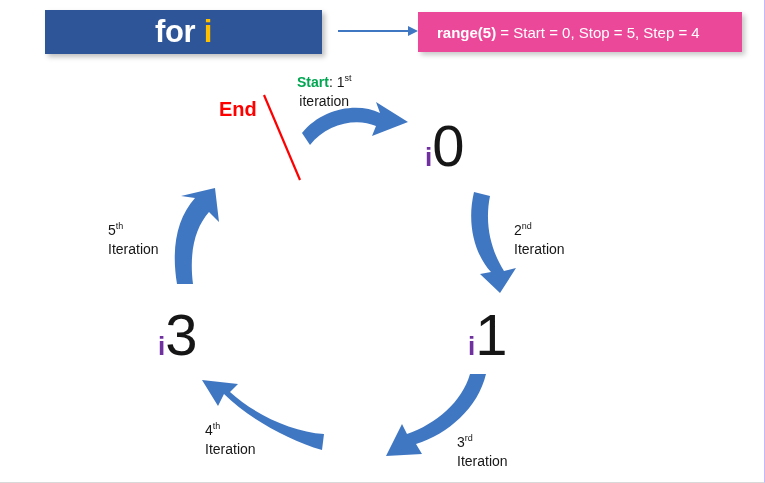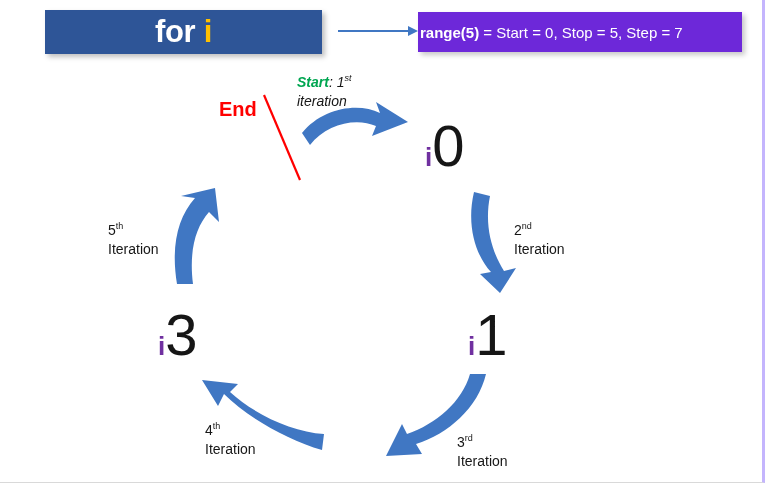--- a/index.html
+++ b/index.html
@@ -6,21 +6,21 @@
     margin: 0;
     padding: 0;
     background: #ffffff;
   }
   #canvas {
     position: relative;
     width: 765px;
     height: 483px;
     background: #ffffff;
     border-bottom: 1px solid #d9d9d9;
-    border-right: 3px solid #c4b5fd;
+    border-right: 1px solid #c4b5fd;
     box-sizing: border-box;
     overflow: hidden;
     font-family: "Liberation Sans", sans-serif;
   }
 
   
   .code-box {
     position: absolute;
     left: 45px;
     top: 10px;
@@ -38,25 +38,25 @@
     white-space: pre;
   }
   .code-box .var-i { color: #FFC000; }
 
   .range-box {
     position: absolute;
     left: 418px;
     top: 12px;
     width: 324px;
     height: 40px;
-    background: #6d28d9;
+    background: #ec4899;
     box-shadow: 3px 3px 5px rgba(0,0,0,0.22);
     display: flex;
     align-items: center;
-    padding-left: 2px;
+    padding-left: 19px;
     box-sizing: border-box;
     color: #ffffff;
     font-size: 15px;
     white-space: pre;
   }
   .range-box .bold { font-weight: bold; }
 
   .link-arrow {
     position: absolute;
     left: 338px;
@@ -100,21 +100,21 @@
     white-space: nowrap;
   }
   .lbl sup { font-size: 9px; vertical-align: super; }
   .lbl .start-word { color: #00A651; font-weight: bold; }
   .lbl.end-lbl {
     color: #FF0000;
     font-weight: bold;
     font-size: 20px;
   }
 
-  #lbl-start { left: 297px; top: 72px; text-align: left; font-style: italic; }
+  #lbl-start { left: 297px; top: 72px; text-align: center; }
   #lbl-end   { left: 219px; top: 96px; }
   #lbl-it2   { left: 514px; top: 220px; }
   #lbl-it3   { left: 457px; top: 432px; }
   #lbl-it4   { left: 205px; top: 420px; }
   #lbl-it5   { left: 108px; top: 220px; }
 
   .red-slash {
     position: absolute;
     left: 252px;
     top: 90px;
@@ -138,21 +138,21 @@
   <div class="code-box">
     <span>for </span><span class="var-i">i</span>
   </div>
 
   <svg class="link-arrow" viewBox="0 0 80 16">
     <line x1="0" y1="8" x2="70" y2="8" stroke="#4077C3" stroke-width="2"></line>
     <polygon points="70,3 80,8 70,13" fill="#4077C3"></polygon>
   </svg>
 
   <div class="range-box">
-    <span class="bold">range(5)</span><span> = Start = 0, Stop = 5, Step = 7</span>
+    <span class="bold">range(5)</span><span> = Start = 0, Stop = 5, Step = 4</span>
   </div>
 
 
   <div class="node" id="node-0">
     <span class="sub-i">i</span><span class="num">0</span>
   </div>
 
   <div class="node" id="node-1">
     <span class="sub-i">i</span><span class="num">1</span>
   </div>

